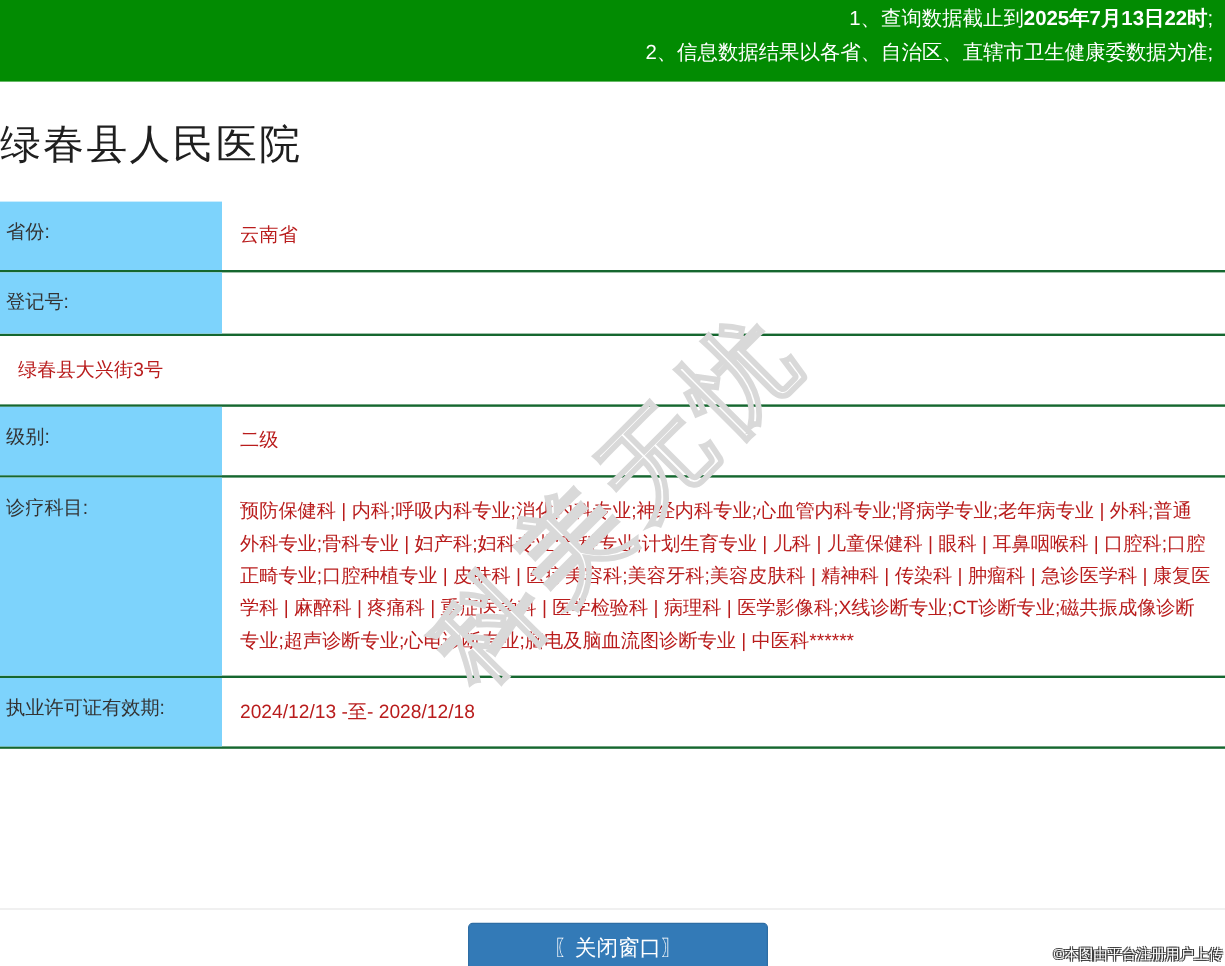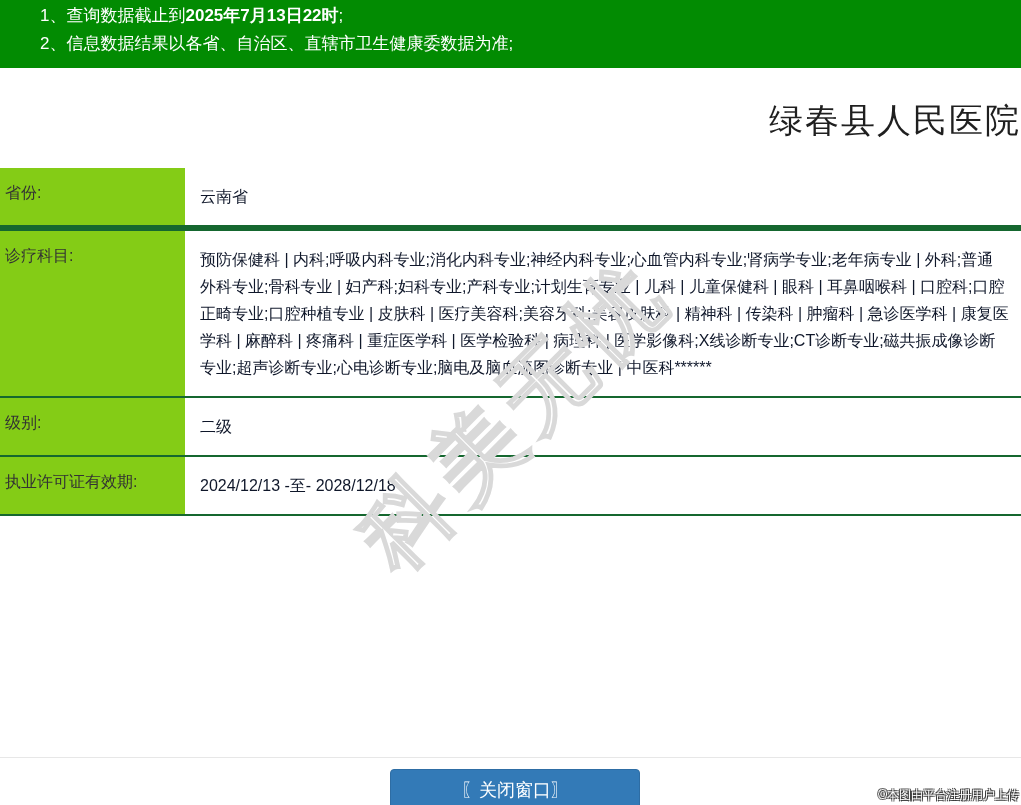--- a/index.html
+++ b/index.html
@@ -9,52 +9,53 @@
     font-family:"Liberation Sans","DejaVu Sans",sans-serif;
     position:relative; overflow:hidden;
     color:#333333;
   }
   
   .banner {
     background:#028b02;
     color:#ffffff;
     padding:2px 10px 10px 40px;
     font-size:17px;
+    text-align:right;
   }
   .banner-line { line-height:28px; white-space:nowrap; }
   .banner-line .b { font-weight:bold; }
 
   
   .title {
-    text-align:right;
+    text-align:left;
     font-size:34px;
     color:#1f1f1f;
     padding:30px 0 24px 0;
     letter-spacing:2px;
   }
 
   
   .info-table { width:1021px; }
   .row {
     display:flex;
     border-bottom:2px solid #15672f;
     font-size:16px;
   }
   .row-label {
     width:185px; min-width:185px;
-    background:#84cc16;
+    background:#7dd3fc;
     padding:15px 8px 15px 5px;
     box-sizing:border-box;
     color:#333;
   }
   .row-value {
     flex:1;
     padding:15px 12px 15px 15px;
     box-sizing:border-box;
-    color:#0f172a;
+    color:#b91c1c;
     line-height:27px;
   }
 
   
   .footer-divider {
     position:absolute;
     left:0; top:757px; width:1021px;
     border-top:1px solid #e7e7e7;
   }
   .close-btn {
@@ -105,30 +106,32 @@
 </div>
 
 <div class="title">绿春县人民医院</div>
 
 <div class="info-table">
   <div class="row">
     <div class="row-label">省份:</div>
     <div class="row-value">云南省</div>
   </div>
   <div class="row">
+    <div class="row-label">登记号:</div>
   </div>
   <div class="row">
+    <div class="row-value">绿春县大兴街3号</div>
+  </div>
+  <div class="row">
+    <div class="row-label">级别:</div>
+    <div class="row-value">二级</div>
   </div>
   <div class="row">
     <div class="row-label">诊疗科目:</div>
     <div class="row-value">预防保健科 | 内科;呼吸内科专业;消化内科专业;神经内科专业;心血管内科专业;肾病学专业;老年病专业 | 外科;普通外科专业;骨科专业 | 妇产科;妇科专业;产科专业;计划生育专业 | 儿科 | 儿童保健科 | 眼科 | 耳鼻咽喉科 | 口腔科;口腔正畸专业;口腔种植专业 | 皮肤科 | 医疗美容科;美容牙科;美容皮肤科 | 精神科 | 传染科 | 肿瘤科 | 急诊医学科 | 康复医学科 | 麻醉科 | 疼痛科 | 重症医学科 | 医学检验科 | 病理科 | 医学影像科;X线诊断专业;CT诊断专业;磁共振成像诊断专业;超声诊断专业;心电诊断专业;脑电及脑血流图诊断专业 | 中医科******</div>
-  </div>
-  <div class="row">
-    <div class="row-label">级别:</div>
-    <div class="row-value">二级</div>
   </div>
   <div class="row">
     <div class="row-label">执业许可证有效期:</div>
     <div class="row-value">2024/12/13 -至- 2028/12/18</div>
   </div>
 </div>
 
 <div class="watermark">科美无忧</div>
 
 <div class="footer-divider"></div>

